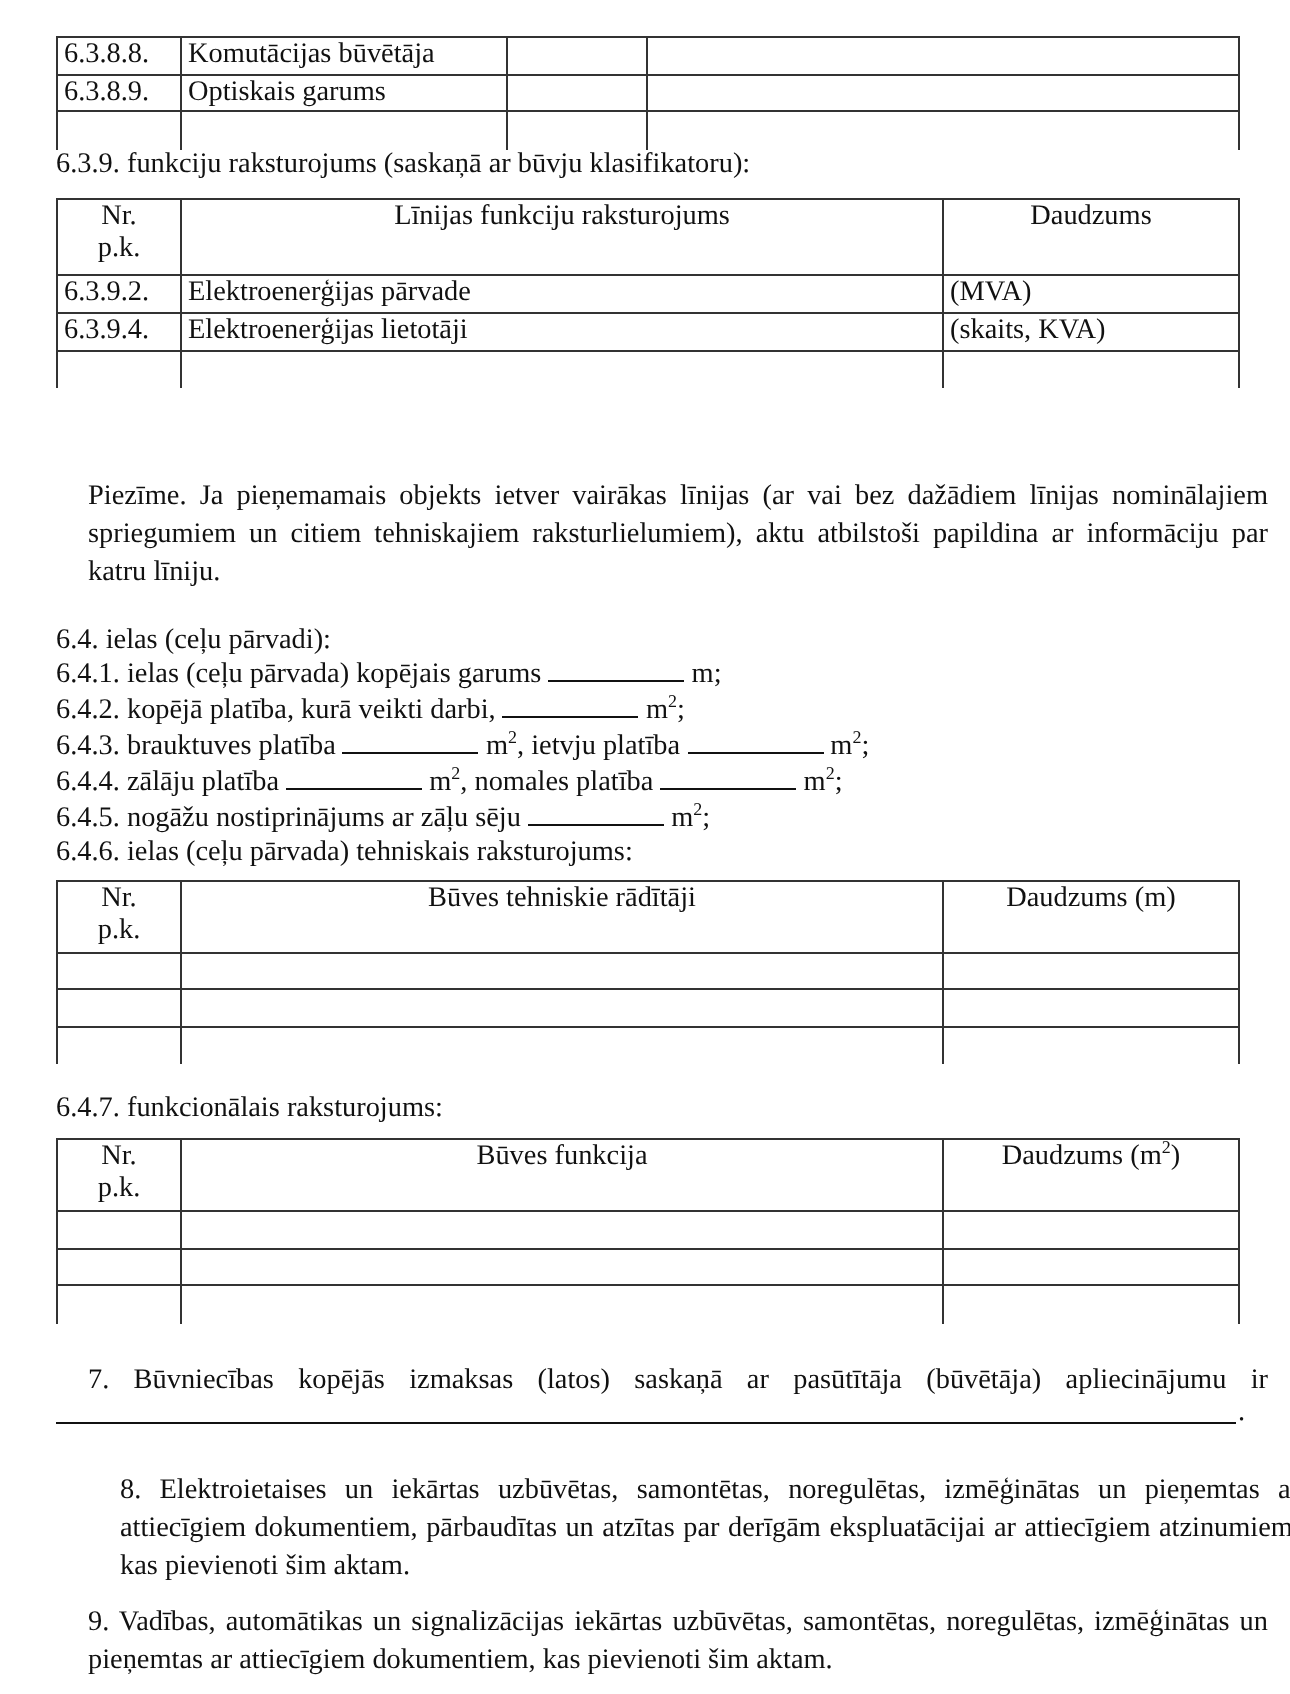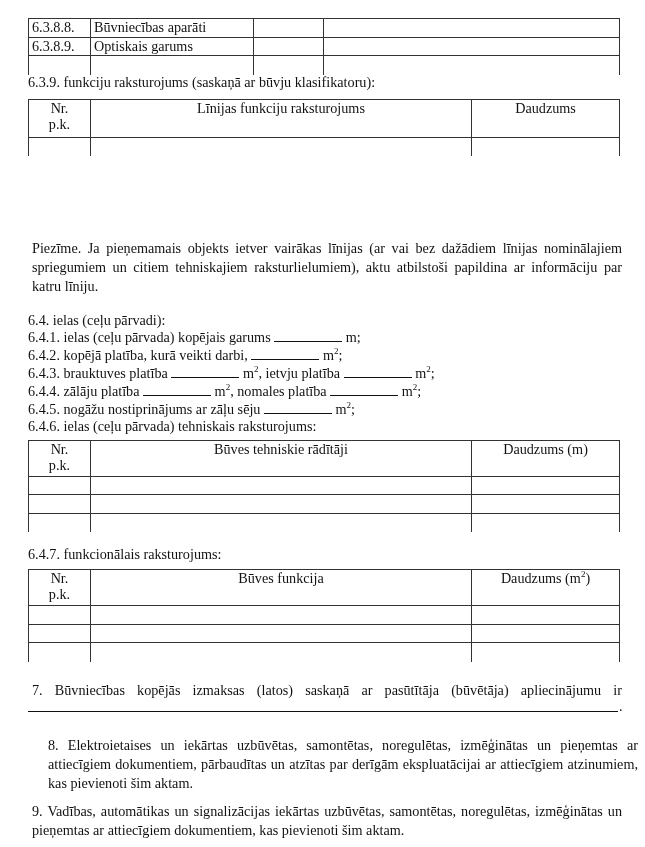--- a/index.html
+++ b/index.html
@@ -14,40 +14,40 @@
       font-size: 14.2px; line-height: 17px;
     }
     table.doc td {
       border: 1.3px solid #333; padding: 0 3px; vertical-align: top;
       white-space: nowrap; overflow: hidden;
     }
     table.doc td.c { text-align: center; }
     table.doc tr.last td { border-bottom: none; }
     .hdr td { vertical-align: middle; }
     .hdr-top td { vertical-align: top; }
-    .para { position: absolute; left: 32px; width: 590px; text-align: justify; }
+    .para { position: absolute; left: 44px; width: 590px; text-align: justify; }
     .line { position: absolute; left: 28px; white-space: nowrap; }
     sup { font-size: 9px; line-height: 0; vertical-align: super; }
     .blank { display: inline-block; border-bottom: 1px solid #111; height: 12px; vertical-align: baseline; }
     .fill-line { position: absolute; left: 28px; width: 590px; border-bottom: 1.2px solid #111; }
   </style>
 </head>
 <body>
 
 <table class="doc" style="left:28px; top:18px; width:591px;">
   <colgroup>
       <col style="width:62px">
       <col style="width:163px">
       <col style="width:70px">
       <col style="width:296px">
     </colgroup>
   <tbody>
       <tr style="height:19px">
     <td>6.3.8.8.</td>
-    <td>Būvniecības aparāti</td>
+    <td>Komutācijas būvētāja</td>
     <td></td>
     <td></td>
   </tr>
   <tr style="height:18px">
     <td>6.3.8.9.</td>
     <td>Optiskais garums</td>
     <td></td>
     <td></td>
   </tr>
   <tr class="last" style="height:19px">
@@ -69,20 +69,30 @@
     </colgroup>
   <tbody>
       <tr class="hdr" style="height:38px">
     <td class="c" style="line-height:16px;">
       <div>Nr.</div>
       <div>p.k.</div>
     </td>
     <td class="c">Līnijas funkciju raksturojums</td>
     <td class="c">Daudzums</td>
   </tr>
+  <tr style="height:19px">
+    <td>6.3.9.2.</td>
+    <td>Elektroenerģijas pārvade</td>
+    <td>(MVA)</td>
+  </tr>
+  <tr style="height:19px">
+    <td>6.3.9.4.</td>
+    <td>Elektroenerģijas lietotāji</td>
+    <td>(skaits, KVA)</td>
+  </tr>
   <tr class="last" style="height:18px">
     <td></td>
     <td></td>
     <td></td>
   </tr>
 </tbody>
   </table>
 
 <div class="para" style="top:239px; line-height:19px;">Piezīme. Ja pieņemamais objekts ietver vairākas līnijas (ar vai bez dažādiem līnijas nominālajiem spriegumiem un citiem tehniskajiem raksturlielumiem), aktu atbilstoši papildina ar informāciju par katru līniju.</div>
 

